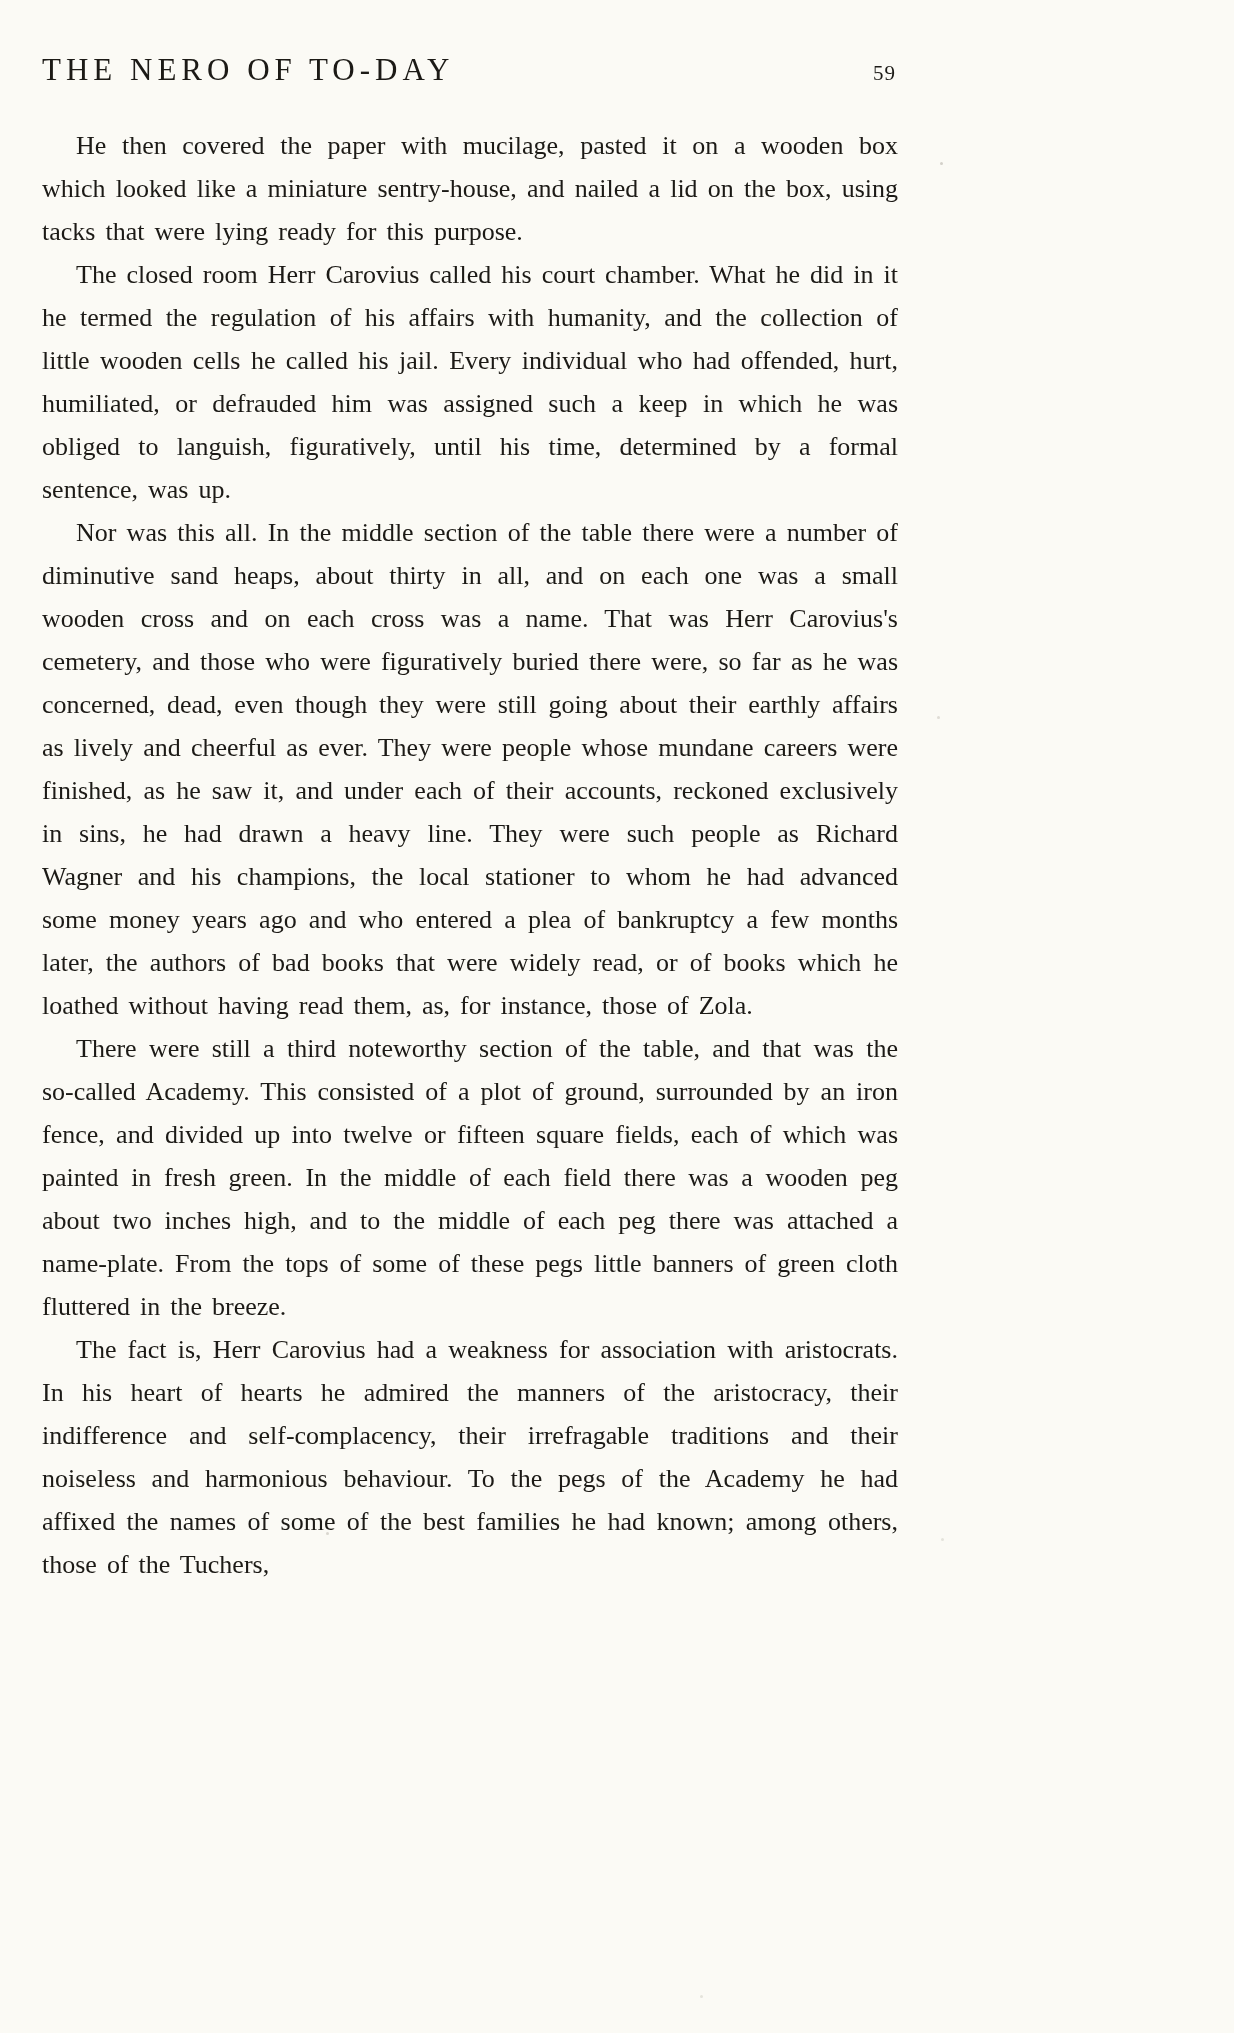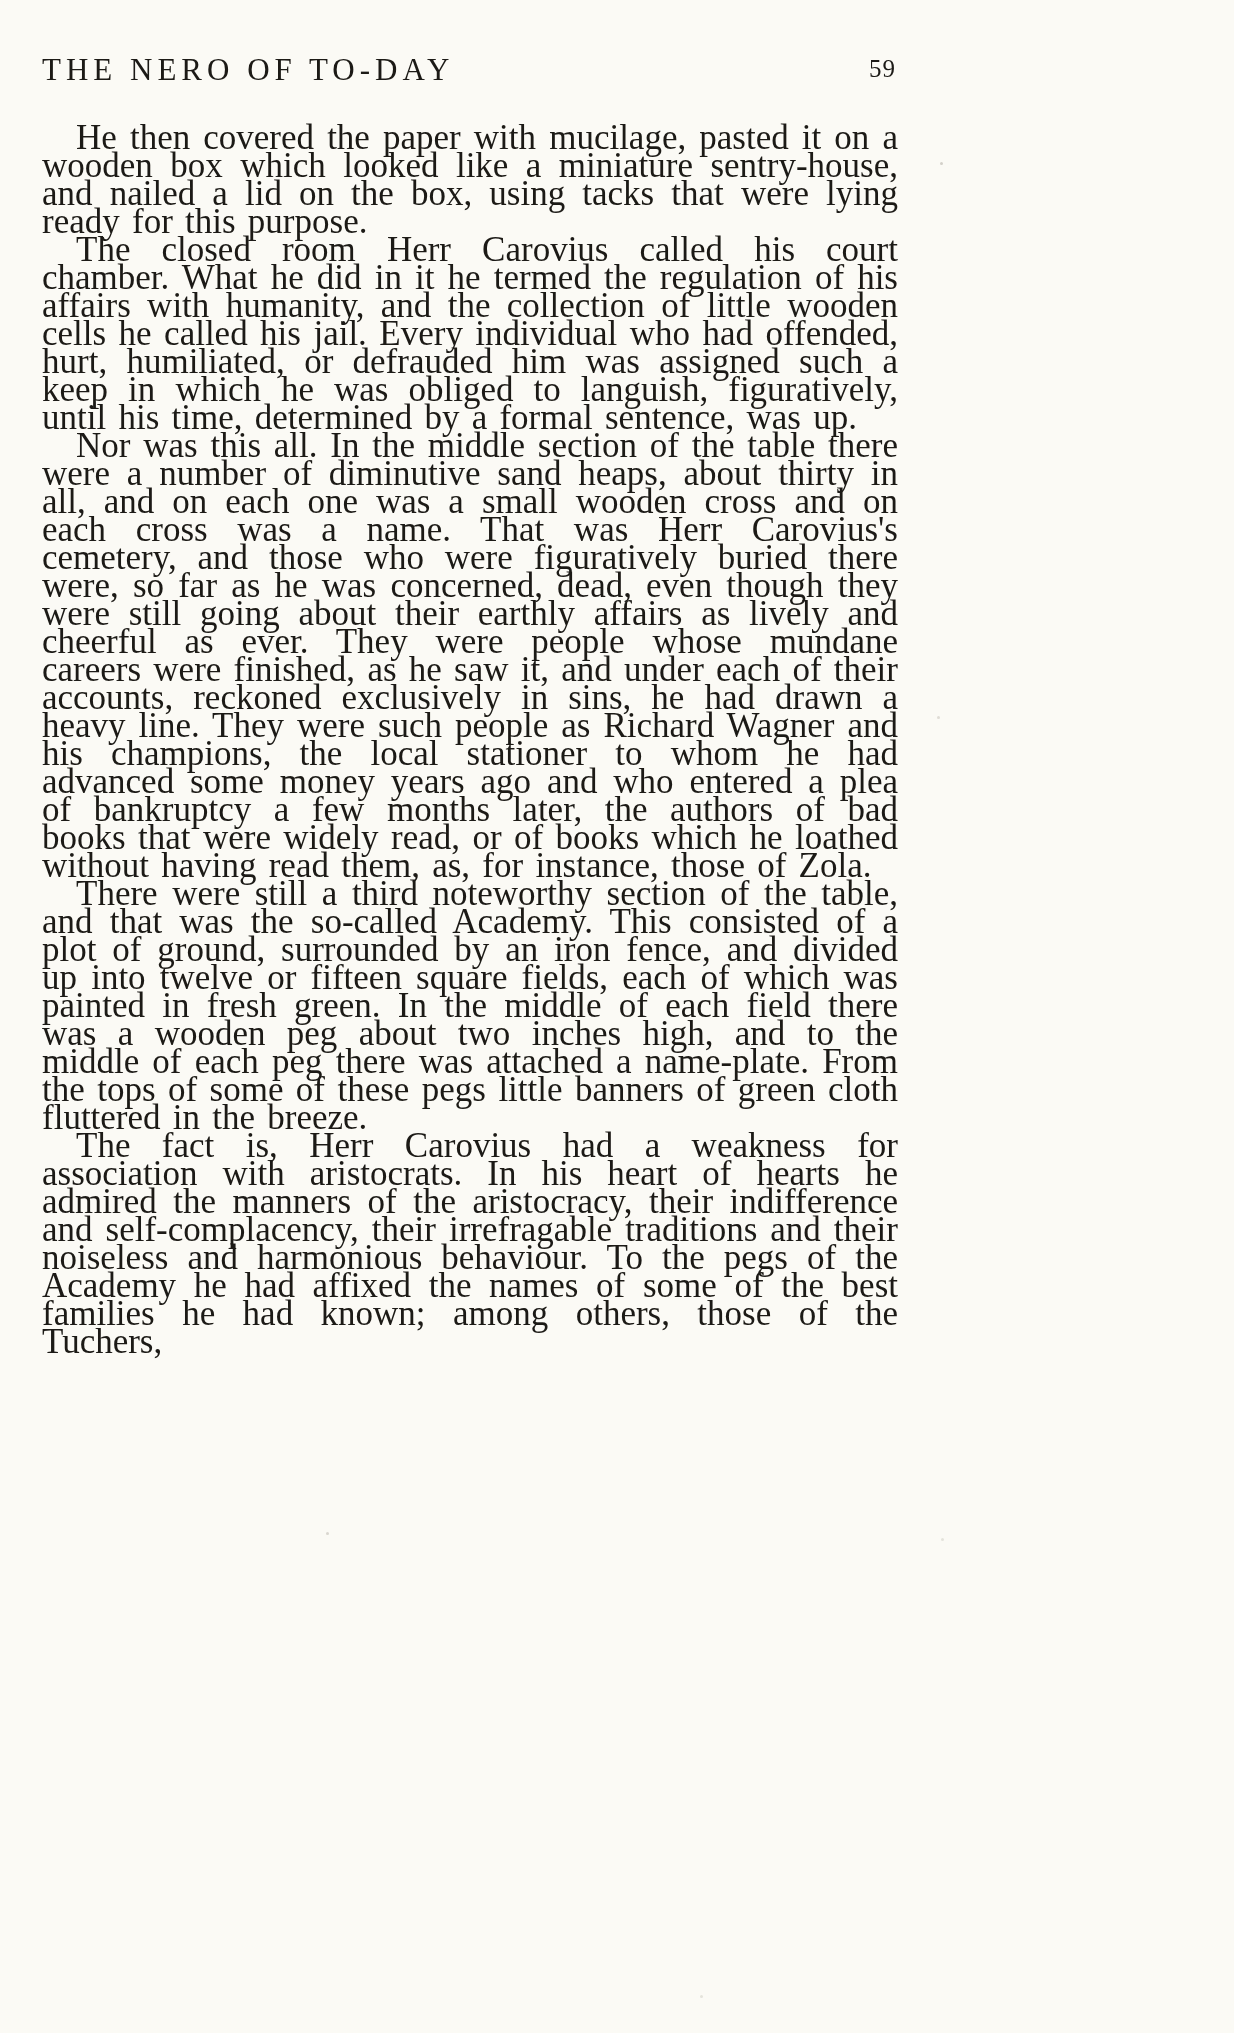--- a/index.html
+++ b/index.html
@@ -26,28 +26,28 @@
     text-align: left;
     font-size: 31px;
     letter-spacing: 5px;
     white-space: nowrap;
     margin: 0 0 36px 0;
     font-weight: 400;
   }
   .page-number {
     position: absolute;
     right: 2px;
-    top: 3px;
-    font-size: 25px;
+    top: 9px;
+    font-size: 21px;
     letter-spacing: 1px;
   }
   .body-text p {
     margin: 0;
-    font-size: 35px;
-    line-height: 28px;
+    font-size: 26px;
+    line-height: 43px;
     text-align: justify;
     text-indent: 34px;
     word-spacing: 3.5px;
   }
   
   .speck {
     position: absolute;
     width: 3px;
     height: 3px;
     border-radius: 50%;

